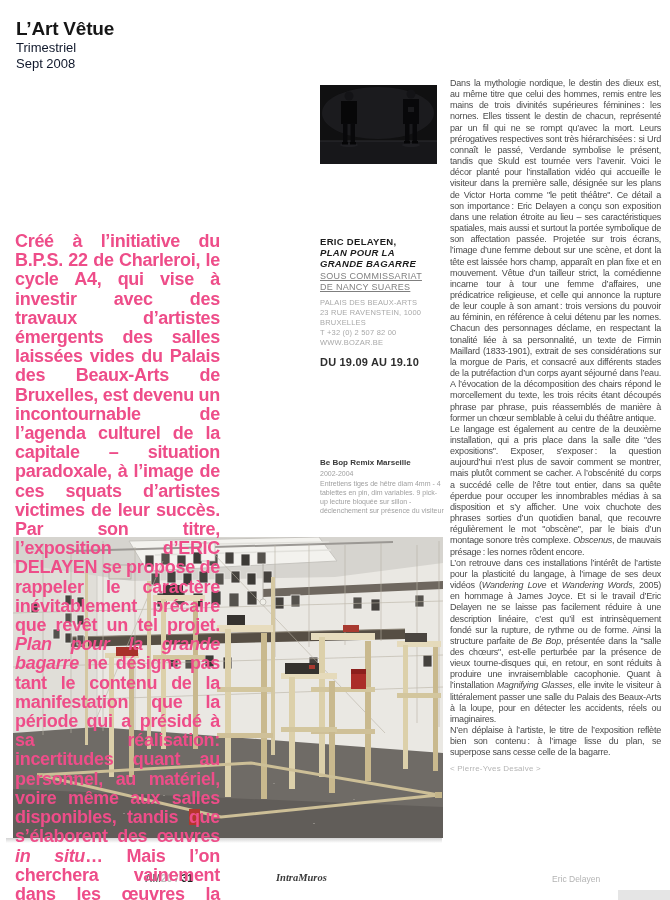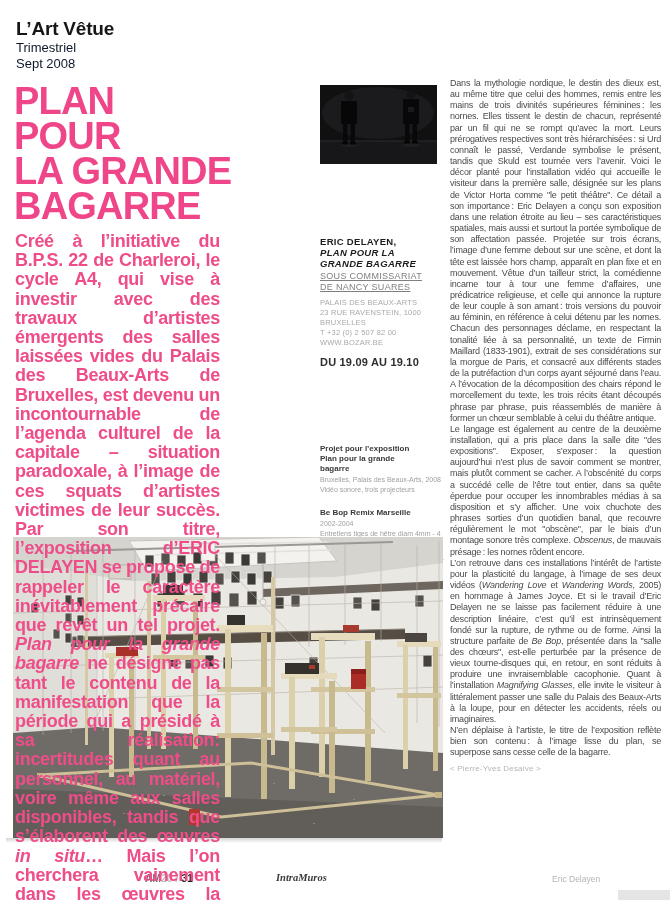--- a/index.html
+++ b/index.html
@@ -64,26 +64,20 @@
 <body>
 
 <div class="page">
 
   <div class="masthead">
     <div class="mast-title">L’Art Vêtue</div>
     <div class="mast-sub">Trimestriel</div>
     <div class="mast-sub">Sept 2008</div>
   </div>
 
-  <div class="headline">
-    <div>PLAN</div>
-    <div>POUR</div>
-    <div>LA GRANDE</div>
-    <div>BAGARRE</div>
-  </div>
 
   <div class="lead"><span>Créé à l’initiative du B.P.S. 22 de Charleroi, le cycle A4, qui vise à investir avec des travaux d’artistes émergents des salles laissées vides du Palais des Beaux-Arts de Bruxelles, est devenu un incontournable de l’agenda culturel de la capitale – situation paradoxale, à l’image de ces squats d’artistes victimes de leur succès. Par son titre, l’exposition d’ERIC DELAYEN se propose de rappeler le caractère inévitablement précaire que revêt un tel projet. </span><span class="it">Plan pour la grande bagarre</span><span> ne désigne pas tant le contenu de la manifestation que la période qui a présidé à sa réalisation: incertitudes quant au personnel, au matériel, voire même aux salles disponibles, tandis que s’élaborent des œuvres </span><span class="it">in situ</span><span>… Mais l’on cherchera vainement dans les œuvres la moindre trace de cynisme envers l’Institution: fidèle à sa démarche, c’est au travers d’une subtile réflexion sur la construction et la déconstruction qu’Eric Delayen souligne la fragilité de toute entreprise humaine, artistique ou non.</span></div>
 
   <div class="still">
     <svg viewBox="0 0 117 79" preserveAspectRatio="none">
       <rect x="0" y="0" width="117" height="79" fill="#101011"></rect>
       <ellipse cx="58" cy="28" rx="56" ry="26" fill="#1d1d20" opacity="0.9"></ellipse>
       <rect x="0" y="56" width="117" height="23" fill="#17171a"></rect>
       <line x1="0" y1="56" x2="117" y2="56" stroke="#2c2c30" stroke-width="1"></line>
       <g>
@@ -115,25 +109,20 @@
     <div class="credit-cur">SOUS COMMISSARIAT</div>
     <div class="credit-cur" style="margin-top:0">DE NANCY SUARES</div>
     <div class="credit-addr">PALAIS DES BEAUX-ARTS</div>
     <div class="credit-addr" style="margin-top:0">23 RUE RAVENSTEIN, 1000 BRUXELLES</div>
     <div class="credit-addr" style="margin-top:0">T +32 (0) 2 507 82 00</div>
     <div class="credit-addr" style="margin-top:0">WWW.BOZAR.BE</div>
     <div class="credit-dates">DU 19.09 AU 19.10</div>
   </div>
 
   <div class="captions">
-    <div>
-      <div class="cap-title">Projet pour l’exposition Plan pour la grande bagarre</div>
-      <div class="cap-line">Bruxelles, Palais des Beaux-Arts, 2008</div>
-      <div class="cap-line">Vidéo sonore, trois projecteurs</div>
-    </div>
     <div class="cap-gap"></div>
     <div>
       <div class="cap-title">Be Bop Remix Marseille</div>
       <div class="cap-line">2002-2004</div>
       <div class="cap-line">Entretiens tiges de hêtre diam 4mm - 4 tablettes en pin, dim variables. 9 pick-up lecture bloquée sur sillon - déclenchement sur présence du visiteur</div>
     </div>
   </div>
 
   <div class="article">
     <p><span>Dans la mythologie nordique, le destin des dieux est, au même titre que celui des hommes, remis entre les mains de trois divinités supérieures féminines : les nornes. Elles tissent le destin de chacun, représenté par un fil qui ne se rompt qu’avec la mort. Leurs prérogatives respectives sont très hiérarchisées : si Urd connaît le passé, Verdande symbolise le présent, tandis que Skuld est tournée vers l’avenir. Voici le décor planté pour l’installation vidéo qui accueille le visiteur dans la première salle, désignée sur les plans de Victor Horta comme "le petit théâtre". Ce détail a son importance : Eric Delayen a conçu son exposition dans une relation étroite au lieu – ses caractéristiques spatiales, mais aussi et surtout la portée symbolique de son affectation passée. Projetée sur trois écrans, l’image d’une femme debout sur une scène, et dont la tête est laissée hors champ, apparaît en plan fixe et en mouvement. Vêtue d’un tailleur strict, la comédienne incarne tour à tour une femme d’affaires, une prédicatrice religieuse, et celle qui annonce la rupture de leur couple à son amant : trois versions du pouvoir au féminin, en référence à celui détenu par les nornes. Chacun des personnages déclame, en respectant la tonalité liée à sa personnalité, un texte de Firmin Maillard (1833-1901), extrait de ses considérations sur la morgue de Paris, et consacré aux différents stades de la putréfaction d’un corps ayant séjourné dans l’eau. A l’évocation de la décomposition des chairs répond le morcellement du texte, les trois récits étant découpés phrase par phrase, puis réassemblés de manière à former un chœur semblable à celui du théâtre antique.</span></p>

